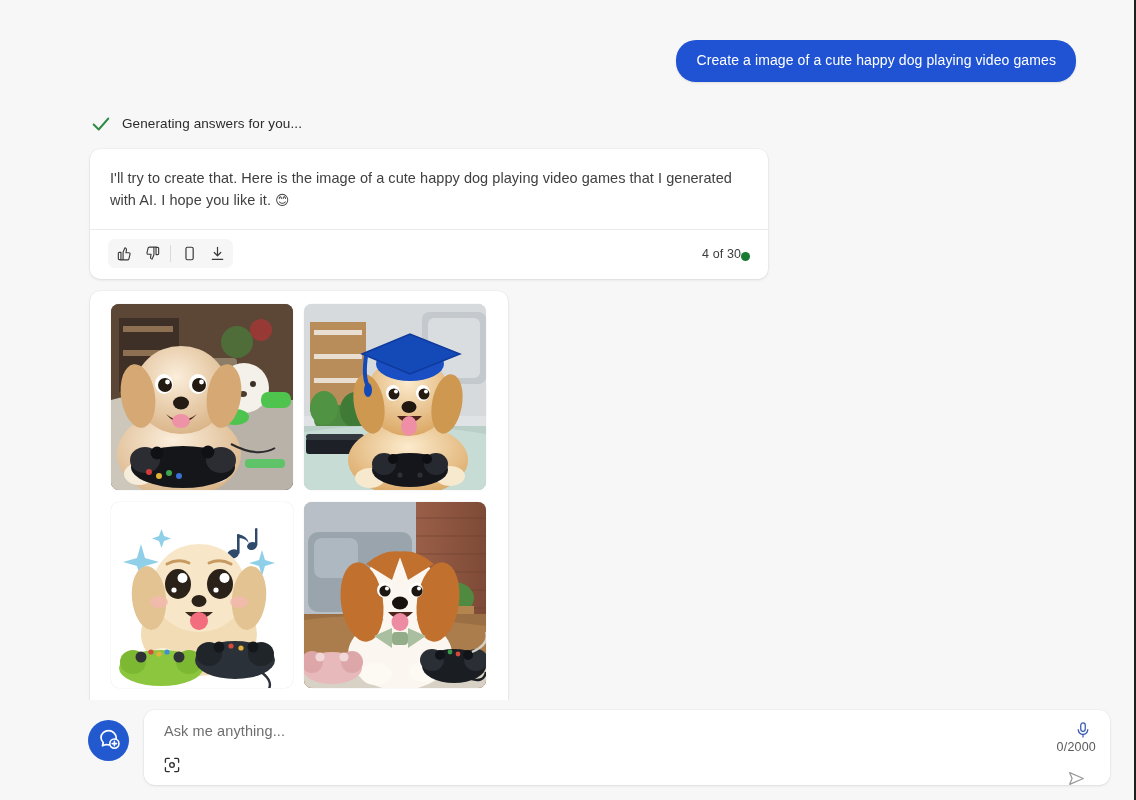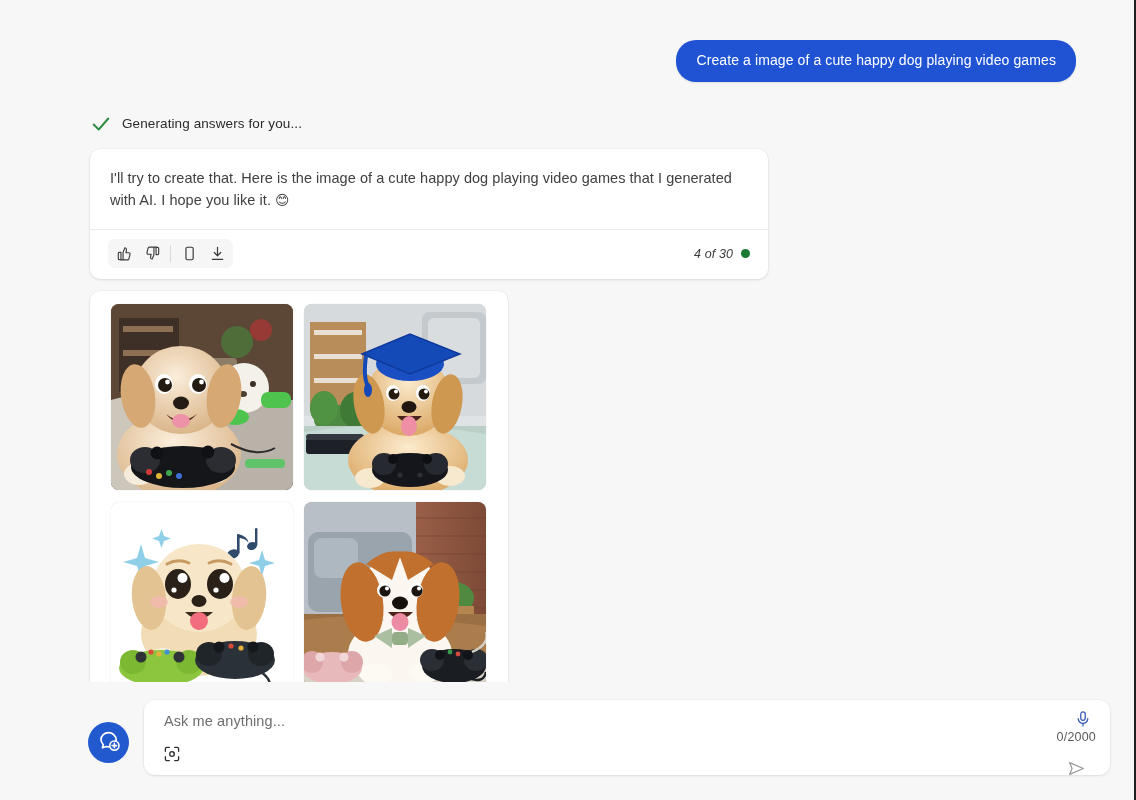--- a/index.html
+++ b/index.html
@@ -124,23 +124,21 @@
   }
   .action-btn svg { display: block; }
   .pill-sep {
     width: 1px; height: 17px;
     background: #dadada;
     margin: 0 4px;
   }
 
   .counter-group {
     display: flex;
-    align-items: center;
-    gap: 8px;
-    font-style: italic;
+    align-items: flex-end;
   }
   .counter-text {
     font-size: 12.5px;
     color: #3c3c3c;
     letter-spacing: .1px;
   }
   .counter-dot {
     width: 9px; height: 9px;
     border-radius: 50%;
     background: #1a7a33;
@@ -178,25 +176,25 @@
     color: #9b9b9b;
     padding: 11px 0 0 21px;
     letter-spacing: .1px;
     white-space: nowrap;
   }
 
   
   .composer {
     position: absolute;
     left: 0; right: 2px;
-    bottom: 18px;
+    bottom: 0;
     height: 100px;
     background: #f7f7f7;
     display: flex;
-    align-items: center;
+    align-items: flex-start;
     padding: 10px 22px 0 88px;
   }
   .new-chat-btn {
     width: 41px; height: 41px;
     min-width: 41px;
     border-radius: 50%;
     background: #2259cf;
     display: flex;
     align-items: center;
     justify-content: center;

